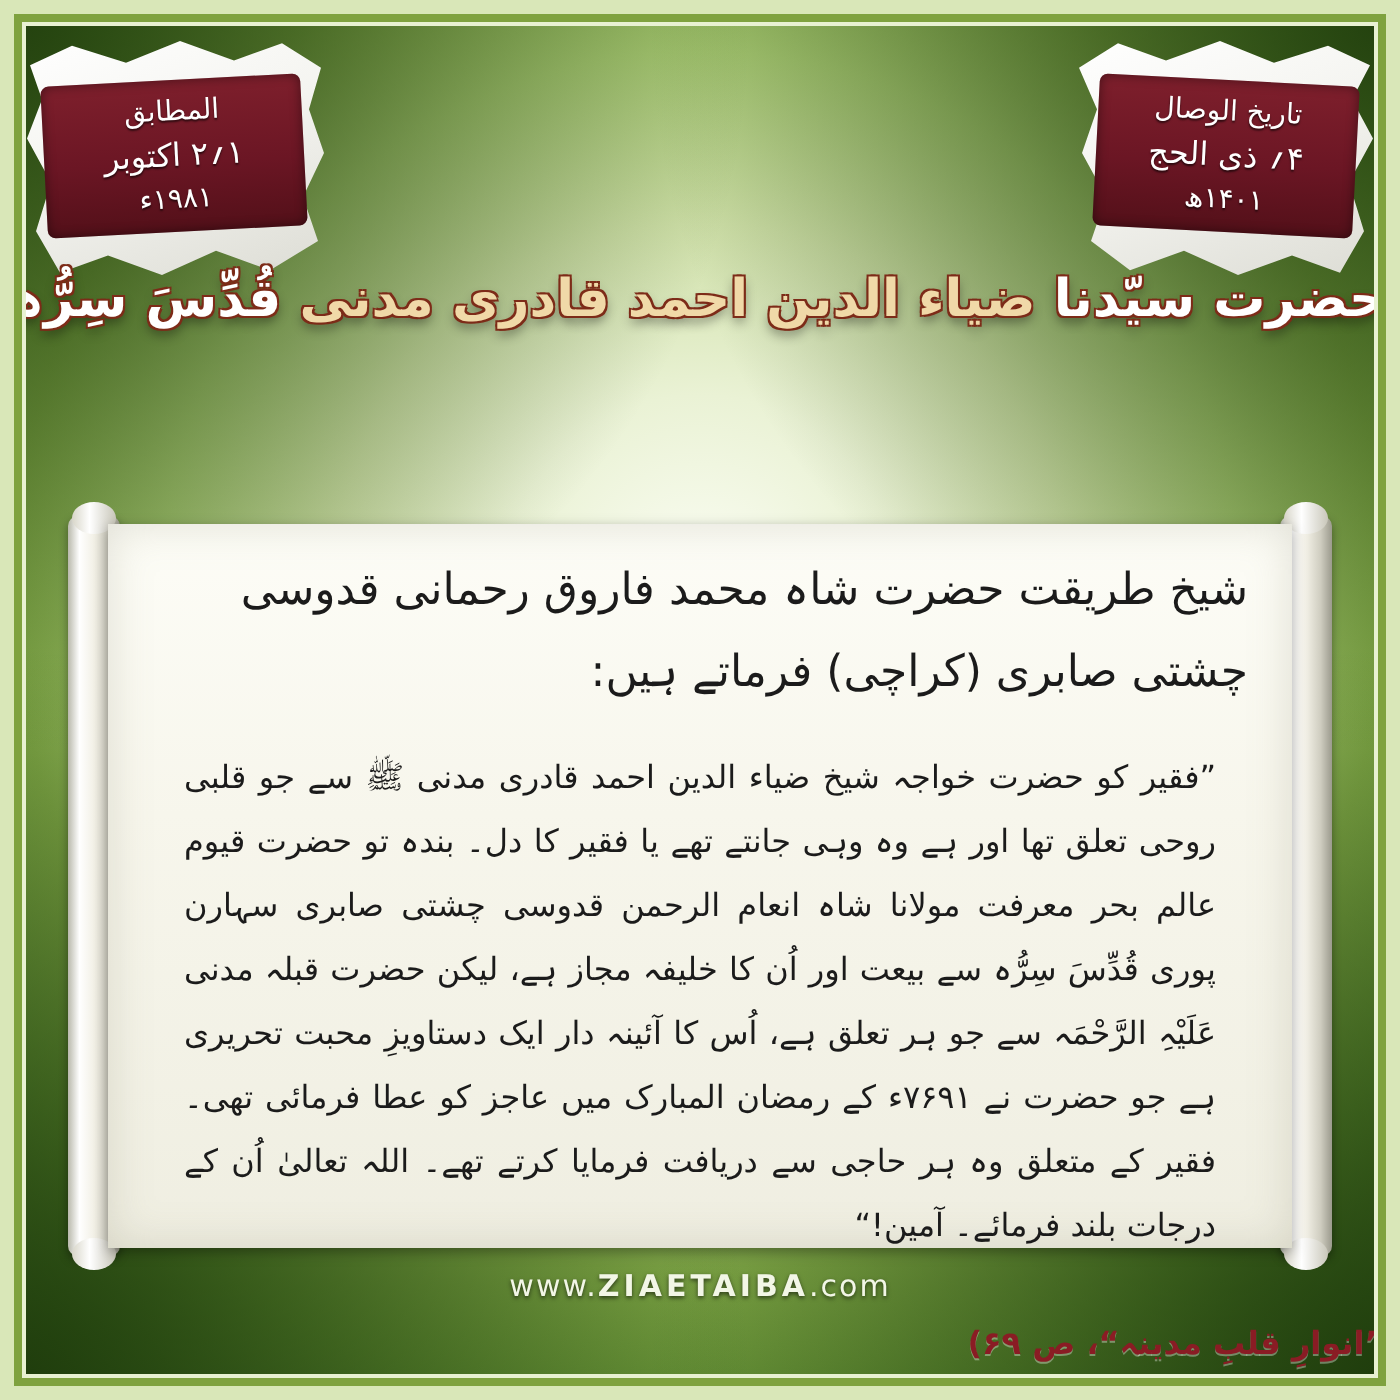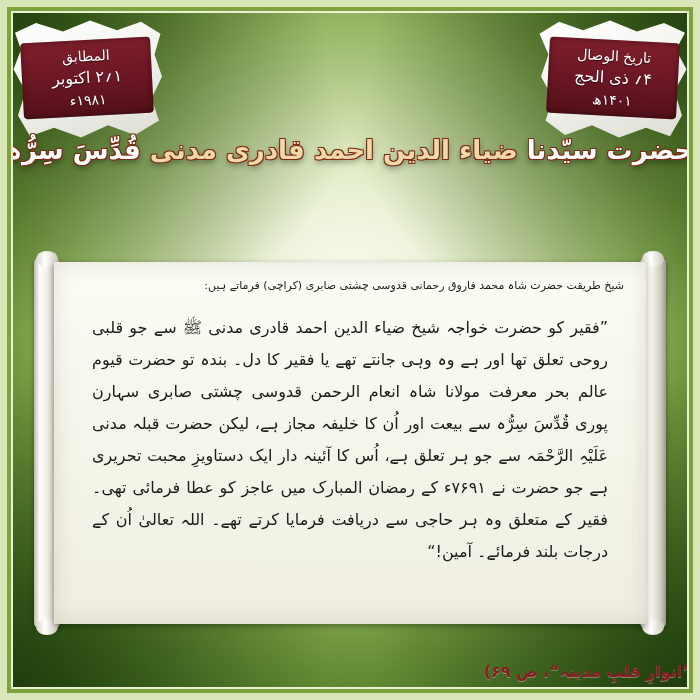--- a/index.html
+++ b/index.html
@@ -208,21 +208,21 @@
     font-size: 25px;
     font-weight: bold;
     color: #6d1320;
     margin: 0 4px 6px 0;
     text-shadow: 0 1px 0 rgba(255,255,255,0.8);
   }
 
   .doc-intro {
     direction: rtl;
     text-align: right;
-    font-size: 11px;
+    font-size: 22px;
     line-height: 1.85;
     color: #1b1b1b;
     margin: 0 0 2px 0;
   }
 
   .doc-body {
     direction: rtl;
     text-align: justify;
     text-align-last: right;
     font-size: 16px;
@@ -294,18 +294,21 @@
 
   <div class="scroll">
     <div class="scroll-roll left"></div>
     <div class="scroll-roll right"></div>
     <div class="scroll-sheet">
       <div class="doc-intro">شیخ طریقت حضرت شاہ محمد فاروق رحمانی قدوسی چشتی صابری (کراچی) فرماتے ہیں:</div>
       <div class="doc-body">”فقیر کو حضرت خواجہ شیخ ضیاء الدین احمد قادری مدنی ﷺ سے جو قلبی روحی تعلق تھا اور ہے وہ وہی جانتے تھے یا فقیر کا دل۔ بندہ تو حضرت قیوم عالم بحر معرفت مولانا شاہ انعام الرحمن قدوسی چشتی صابری سہارن پوری قُدِّسَ سِرُّہ سے بیعت اور اُن کا خلیفہ مجاز ہے، لیکن حضرت قبلہ مدنی عَلَیْہِ الرَّحْمَہ سے جو ہر تعلق ہے، اُس کا آئینہ دار ایک دستاویزِ محبت تحریری ہے جو حضرت نے ۷۶۹۱ء کے رمضان المبارک میں عاجز کو عطا فرمائی تھی۔ فقیر کے متعلق وہ ہر حاجی سے دریافت فرمایا کرتے تھے۔ اللہ تعالیٰ اُن کے درجات بلند فرمائے۔ آمین!“</div>
     </div>
   </div>
 
+  <div class="site-url">
+    <span>www.</span><span class="brand">ZIAETAIBA</span><span>.com</span>
+  </div>
   <div class="reference">(”انوارِ قلبِ مدینہ“، ص ۶۹)</div>
 
   <div class="frame-outer"></div>
   <div class="frame-mid"></div>
   <div class="frame-inner"></div>
 </div>
 
 </body></html>

